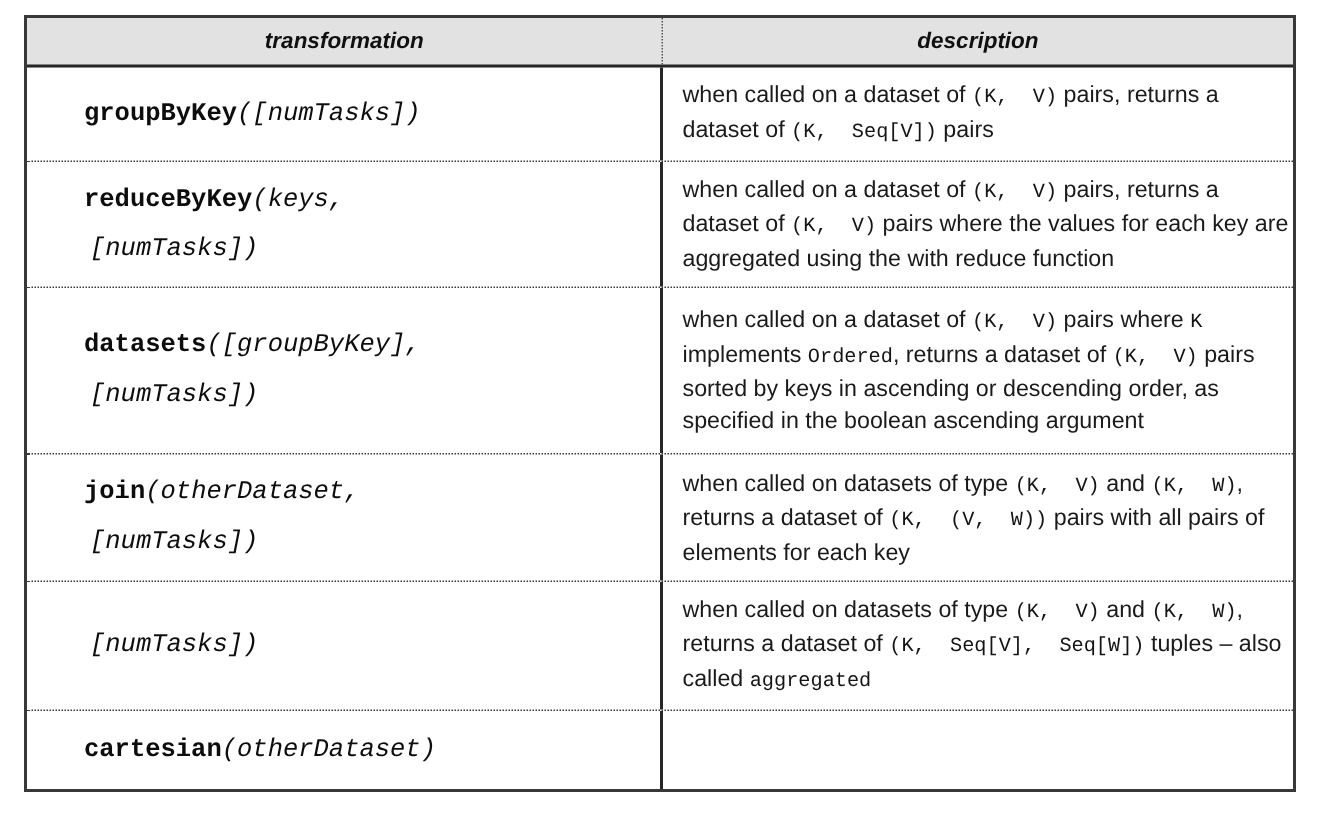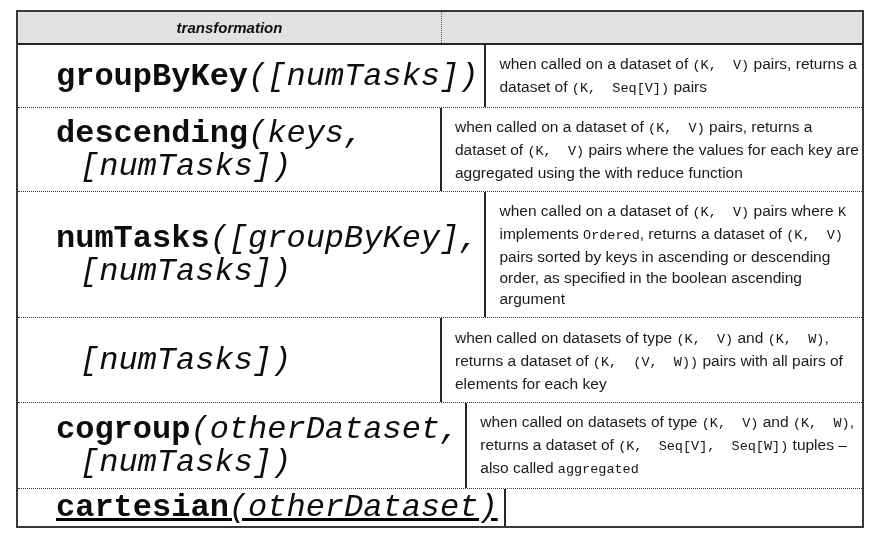--- a/index.html
+++ b/index.html
@@ -53,46 +53,46 @@
   .body-row {
     display: flex;
     box-sizing: border-box;
   }
   .body-row + .body-row { border-top: 1px dotted #3a3a3a; }
   .body-row:nth-child(1) { flex: 0 0 61px; }
   .body-row:nth-child(2) { flex: 0 0 83px; }
   .body-row:nth-child(3) { flex: 0 0 111px; }
   .body-row:nth-child(4) { flex: 0 0 85px; }
   .body-row:nth-child(5) { flex: 0 0 85px; }
-  .body-row:nth-child(6) { flex: 1 1 auto; text-decoration: underline; }
+  .body-row:nth-child(6) { flex: 1 1 auto; }
 
   .cell {
     box-sizing: border-box;
     display: flex;
     flex-direction: column;
     justify-content: center;
   }
   .cell.sig {
     flex: 0 0 424px;
     border-right: 2px solid #262626;
     padding-left: 38px;
     padding-right: 6px;
   }
   .cell.desc {
     flex: 1;
     padding: 8px 0 8px 13px;
   }
   .sig-line {
     font-family: "Liberation Mono", "DejaVu Sans Mono", monospace;
-    font-size: 32px;
+    font-size: 17px;
     line-height: 33px;
     color: #0d0d0d;
     white-space: pre;
   }
-  .sig-line.cont { margin-left: 24px; }
+  .sig-line.cont { margin-left: 4px; }
   .sig-line .fn  { font-weight: bold; font-style: normal; }
   .sig-line .arg { font-style: italic; font-weight: normal; }
 
   .desc-block {
     font-size: 15.5px;
     line-height: 21px;
     color: #1a1a1a;
   }
   .desc-block .code {
     font-family: "Liberation Mono", "DejaVu Sans Mono", monospace;
@@ -100,72 +100,73 @@
     color: #141414;
     white-space: pre;
   }
 </style>
 </head>
 <body>
 
 <div class="table">
   <div class="header-row">
     <div class="hcell left">transformation</div>
+    <div class="hcell right">description</div>
   </div>
   <div class="tbody">
   <div class="body-row">
     <div class="cell sig">
       <div class="sig-block">
             <div class="sig-line"><span class="fn">groupByKey</span><span class="arg">([numTasks])</span></div>
           </div>
     </div>
     <div class="cell desc">
       <div class="desc-block"><span class="txt">when called on a dataset of </span><span class="code">(K,  V)</span><span class="txt"> pairs, returns a dataset of </span><span class="code">(K,  Seq[V])</span><span class="txt"> pairs</span></div>
     </div>
   </div>
 
   <div class="body-row">
     <div class="cell sig">
       <div class="sig-block">
-            <div class="sig-line"><span class="fn">descending</span><span class="arg">(keys,</span></div>
+            <div class="sig-line"><span class="fn">reduceByKey</span><span class="arg">(keys,</span></div>
             <div class="sig-line cont"><span class="arg">[numTasks])</span></div>
           </div>
     </div>
     <div class="cell desc">
       <div class="desc-block"><span class="txt">when called on a dataset of </span><span class="code">(K,  V)</span><span class="txt"> pairs, returns a dataset of </span><span class="code">(K,  V)</span><span class="txt"> pairs where the values for each key are aggregated using the with reduce function</span></div>
     </div>
   </div>
 
   <div class="body-row">
     <div class="cell sig">
       <div class="sig-block">
-            <div class="sig-line"><span class="fn">numTasks</span><span class="arg">([groupByKey],</span></div>
+            <div class="sig-line"><span class="fn">datasets</span><span class="arg">([groupByKey],</span></div>
             <div class="sig-line cont"><span class="arg">[numTasks])</span></div>
           </div>
     </div>
     <div class="cell desc">
       <div class="desc-block"><span class="txt">when called on a dataset of </span><span class="code">(K,  V)</span><span class="txt"> pairs where </span><span class="code">K</span><span class="txt"> implements </span><span class="code">Ordered</span><span class="txt">, returns a dataset of </span><span class="code">(K,  V)</span><span class="txt"> pairs sorted by keys in ascending or descending order, as specified in the boolean ascending argument</span></div>
     </div>
   </div>
 
   <div class="body-row">
     <div class="cell sig">
       <div class="sig-block">
+            <div class="sig-line"><span class="fn">join</span><span class="arg">(otherDataset,</span></div>
             <div class="sig-line cont"><span class="arg">[numTasks])</span></div>
           </div>
     </div>
     <div class="cell desc">
       <div class="desc-block"><span class="txt">when called on datasets of type </span><span class="code">(K,  V)</span><span class="txt"> and </span><span class="code">(K,  W)</span><span class="txt">, returns a dataset of </span><span class="code">(K,  (V,  W))</span><span class="txt"> pairs with all pairs of elements for each key</span></div>
     </div>
   </div>
 
   <div class="body-row">
     <div class="cell sig">
       <div class="sig-block">
-            <div class="sig-line"><span class="fn">cogroup</span><span class="arg">(otherDataset,</span></div>
             <div class="sig-line cont"><span class="arg">[numTasks])</span></div>
           </div>
     </div>
     <div class="cell desc">
       <div class="desc-block"><span class="txt">when called on datasets of type </span><span class="code">(K,  V)</span><span class="txt"> and </span><span class="code">(K,  W)</span><span class="txt">, returns a dataset of </span><span class="code">(K,  Seq[V],  Seq[W])</span><span class="txt"> tuples – also called </span><span class="code">aggregated</span></div>
     </div>
   </div>
 
   <div class="body-row">
     <div class="cell sig">

